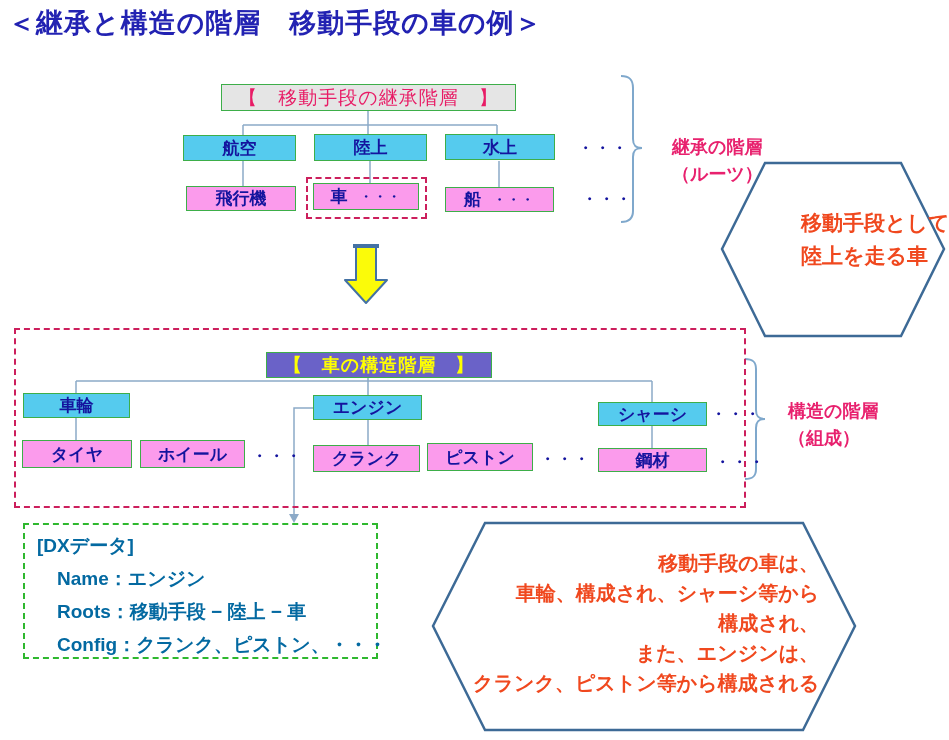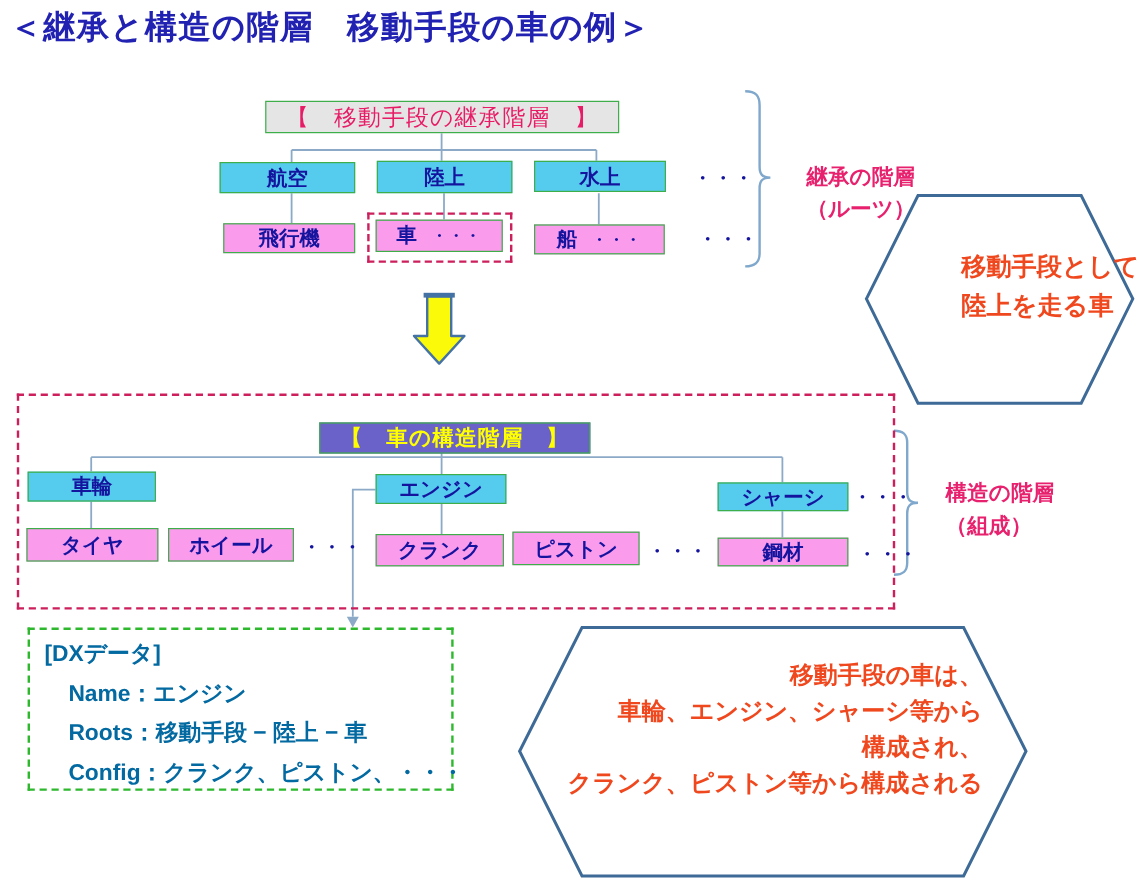--- a/index.html
+++ b/index.html
@@ -128,18 +128,19 @@
     <div class="dxtext" style="padding:4px 0 0 12px;">
       <div>[DXデータ]</div>
       <div class="indent">Name：エンジン</div>
       <div class="indent">Roots：移動手段 − 陸上 − 車</div>
       <div class="indent">Config：クランク、ピストン、・・・</div>
     </div>
   </div>
 
   <div class="abs hexa-text hexa-bot-text" style="left:473px;top:548px;text-align:right;">
     <div>移動手段の車は、</div>
-    <div>車輪、エンジン、シャーシ等から</div>
+    <div>車輪、構成され、シャーシ等から</div>
     <div>構成され、</div>
+    <div>また、エンジンは、</div>
     <div>クランク、ピストン等から構成される</div>
   </div>
 
 </div>
 
 </body></html>

